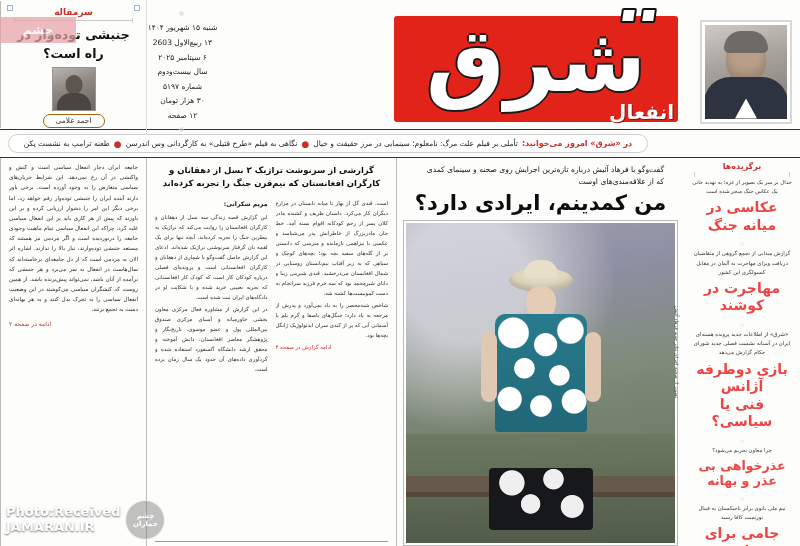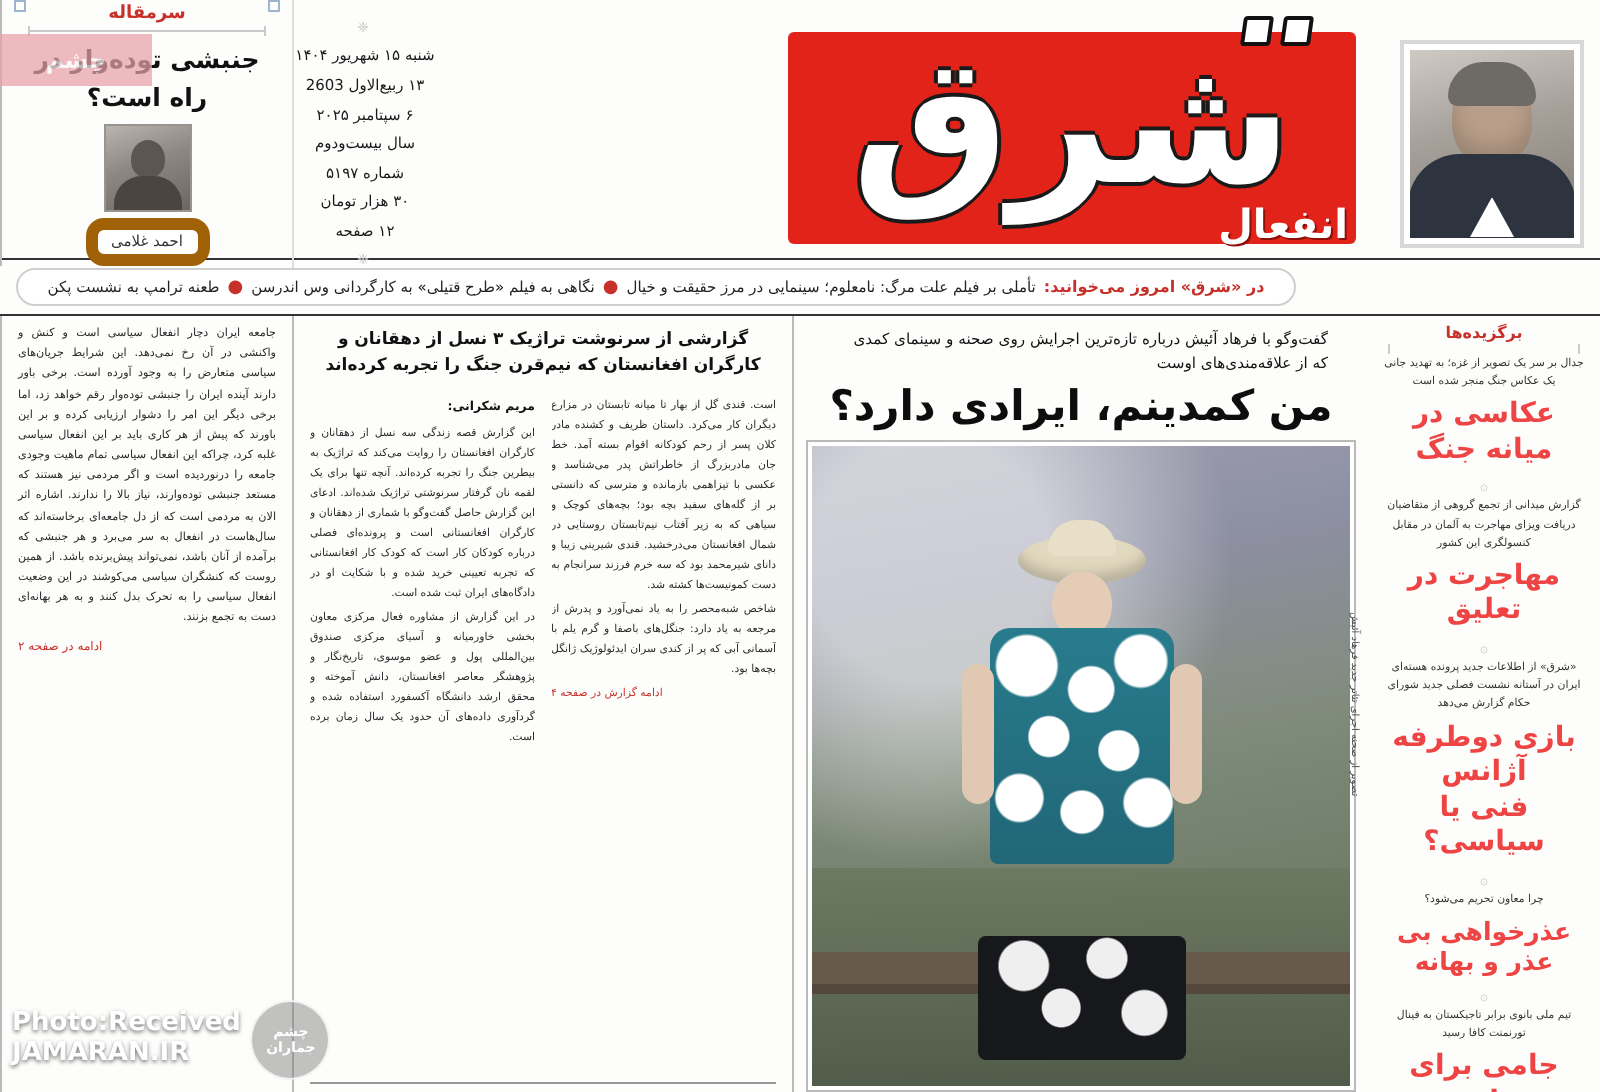--- a/index.html
+++ b/index.html
@@ -90,21 +90,21 @@
     left: 50%; bottom: 0; transform: translateX(-50%);
     width: 34px; height: 17px; border-radius: 14px 14px 0 0;
     background: #4a4540;
   }
   .ed-author {
     margin: 0 auto;
     width: 62px;
     text-align: center;
     font-size: 7.5px;
     color: #333;
-    border: 6px solid #a16207;
+    border: 1px solid #a16207;
     border-radius: 9px;
     padding: 1.5px 0;
     background: #fff;
   }
   .corner-mark {
     position: absolute; width: 6px; height: 6px;
     border: 1px solid #9fb4cf;
   }
   .cm-tr { top: 4px; left: 6px; }
   .cm-tl { top: 4px; right: 6px; }
@@ -613,21 +613,21 @@
       <div class="lc-rule"></div>
 
       <div class="lc-item">
         <div class="lc-kicker">جدال بر سر یک تصویر از غزه؛ به تهدید جانی یک عکاس جنگ منجر شده است</div>
         <div class="lc-head">عکاسی در میانه جنگ</div>
       </div>
       <div class="lc-sep"></div>
 
       <div class="lc-item">
         <div class="lc-kicker">گزارش میدانی از تجمع گروهی از متقاضیان دریافت ویزای مهاجرت به آلمان در مقابل کنسولگری این کشور</div>
-        <div class="lc-head">مهاجرت در تعلیق</div>
+        <div class="lc-head">مهاجرت در کوشند</div>
       </div>
       <div class="lc-sep"></div>
 
       <div class="lc-item">
         <div class="lc-kicker">«شرق» از اطلاعات جدید پرونده هسته‌ای ایران در آستانه نشست فصلی جدید شورای حکام گزارش می‌دهد</div>
         <div class="lc-head">
           <span>بازی دوطرفه آژانس</span><br>
           <span>فنی یا سیاسی؟</span>
         </div>
       </div>

